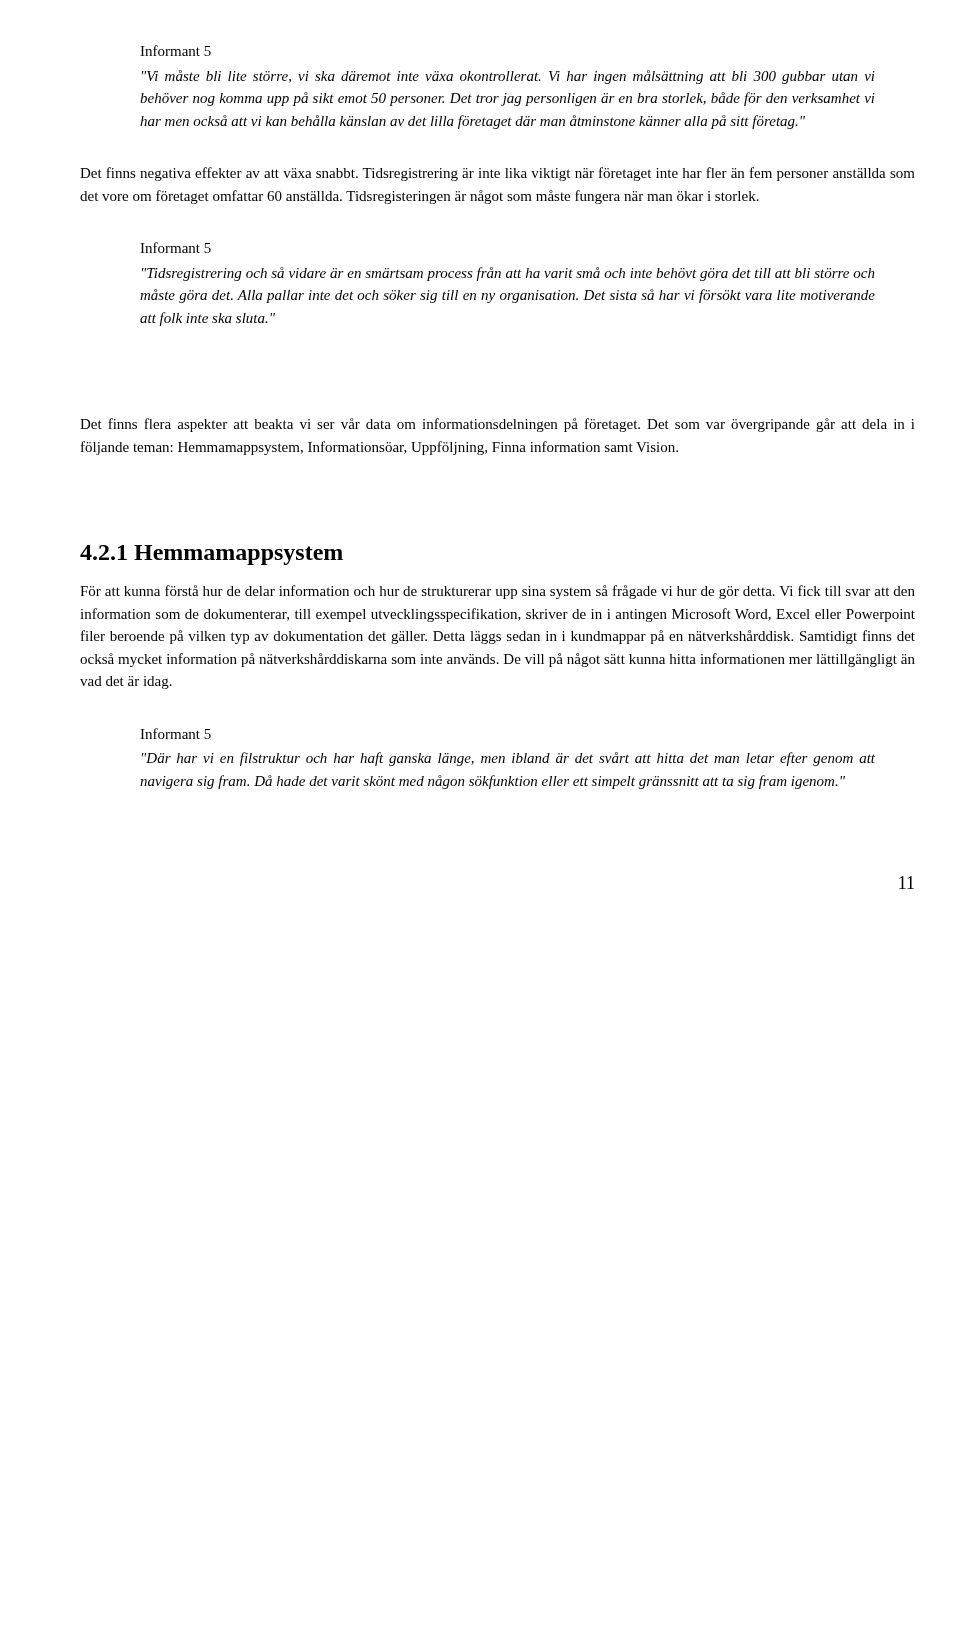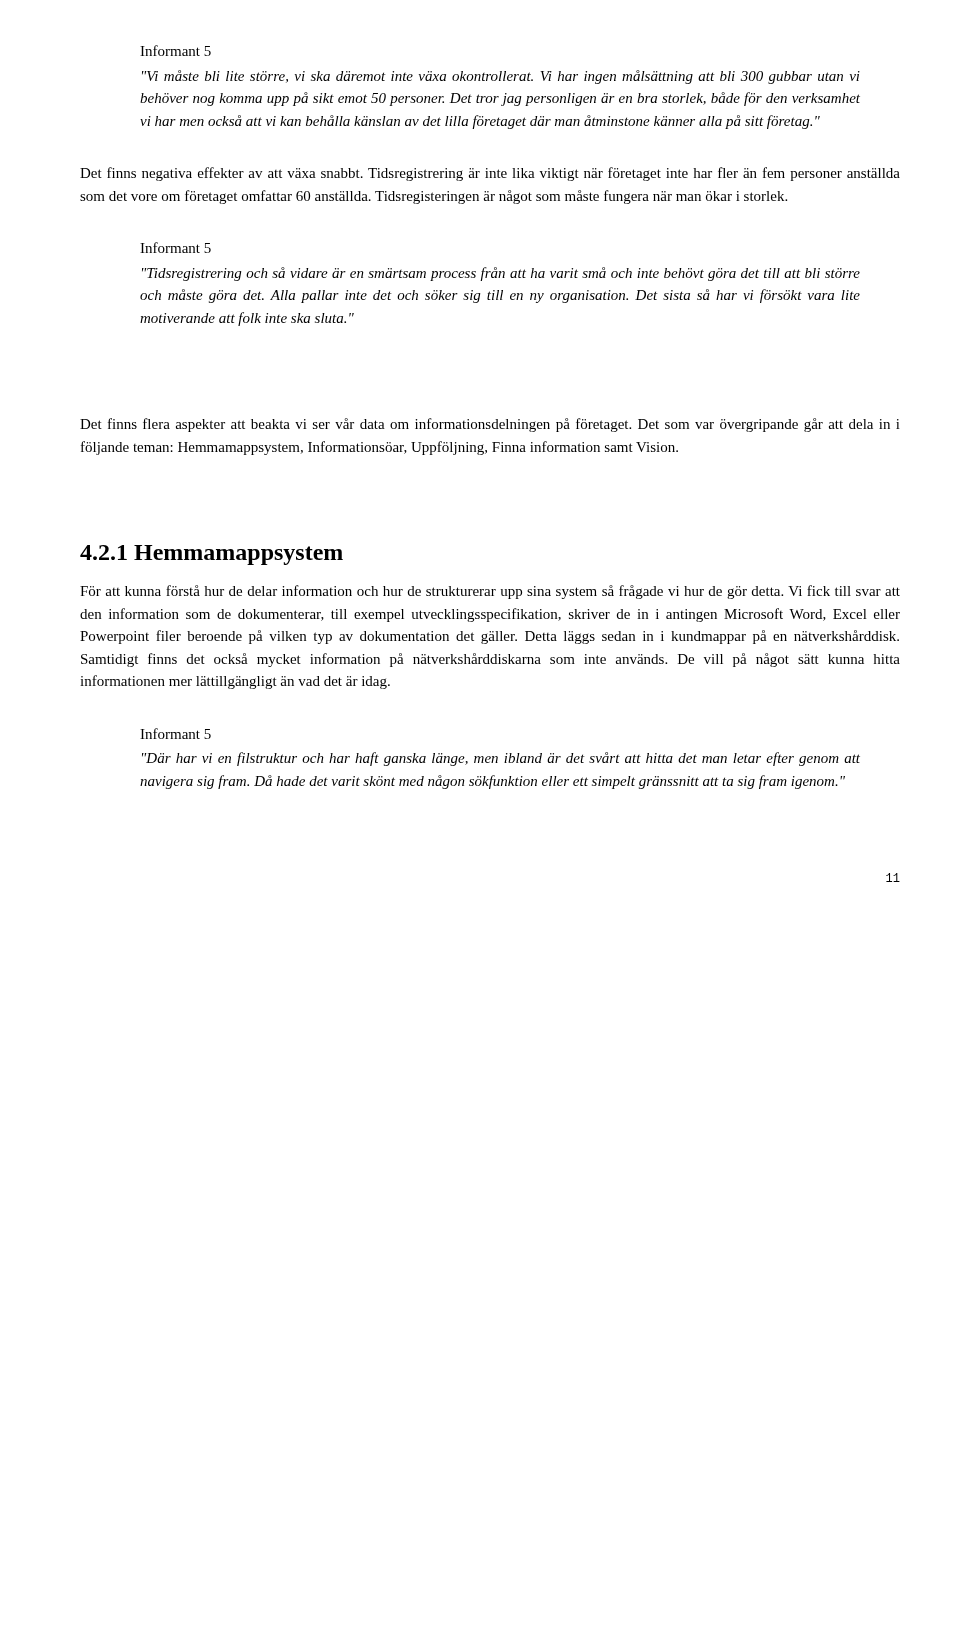--- a/index.html
+++ b/index.html
@@ -12,21 +12,21 @@
       background: #ffffff;
       font-family: "Times New Roman", Times, serif;
       font-size: 15px;
       line-height: 1.5;
       color: #000000;
     }
 
     .page {
       width: 960px;
       min-height: 1638px;
-      padding: 40px 60px 60px 80px;
+      padding: 40px 45px 60px 80px;
       background: #ffffff;
     }
 
     .text-block {
       margin-bottom: 12px;
       text-align: justify;
     }
 
     .indent-block {
       margin-left: 60px;
@@ -61,22 +61,21 @@
       height: 18px;
     }
 
     .spacer-large {
       height: 36px;
     }
 
     .page-number {
       text-align: right;
       margin-top: 30px;
-      font-size: 12px;
-      font-family: Liberation Mono, monospace;
+      font-size: 18px;
     }
   </style>
 </head>
 <body>
 
 <div class="page">
 
   <div class="indent-block">
     <div class="informant-label">Informant 5</div>
     <div class="text-block italic-quote">

